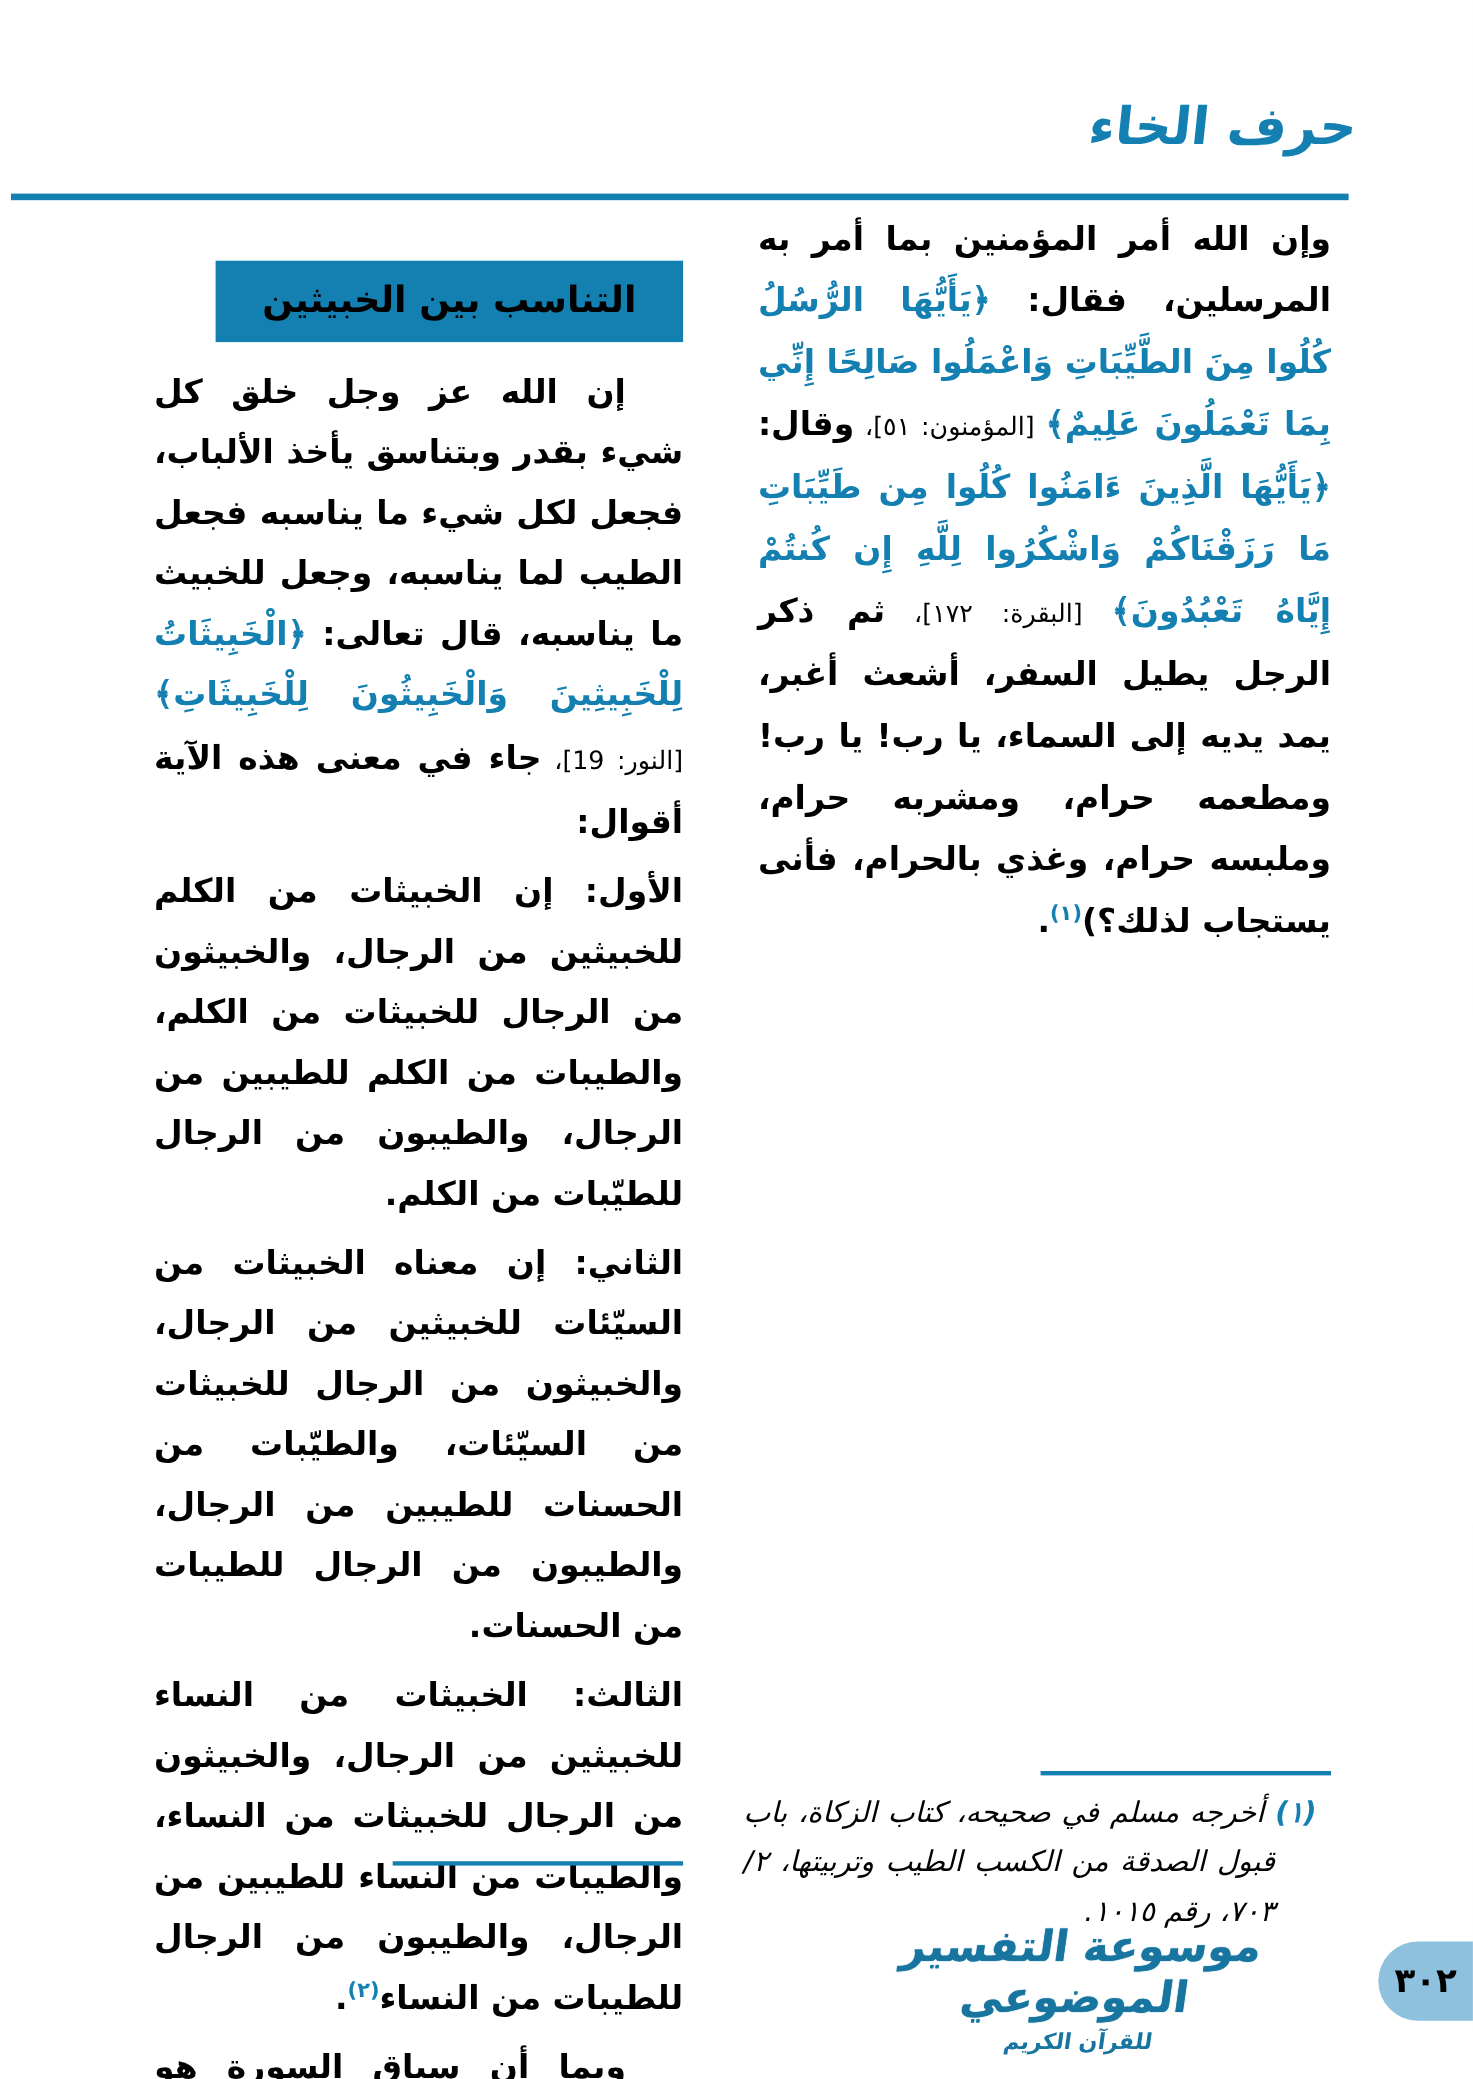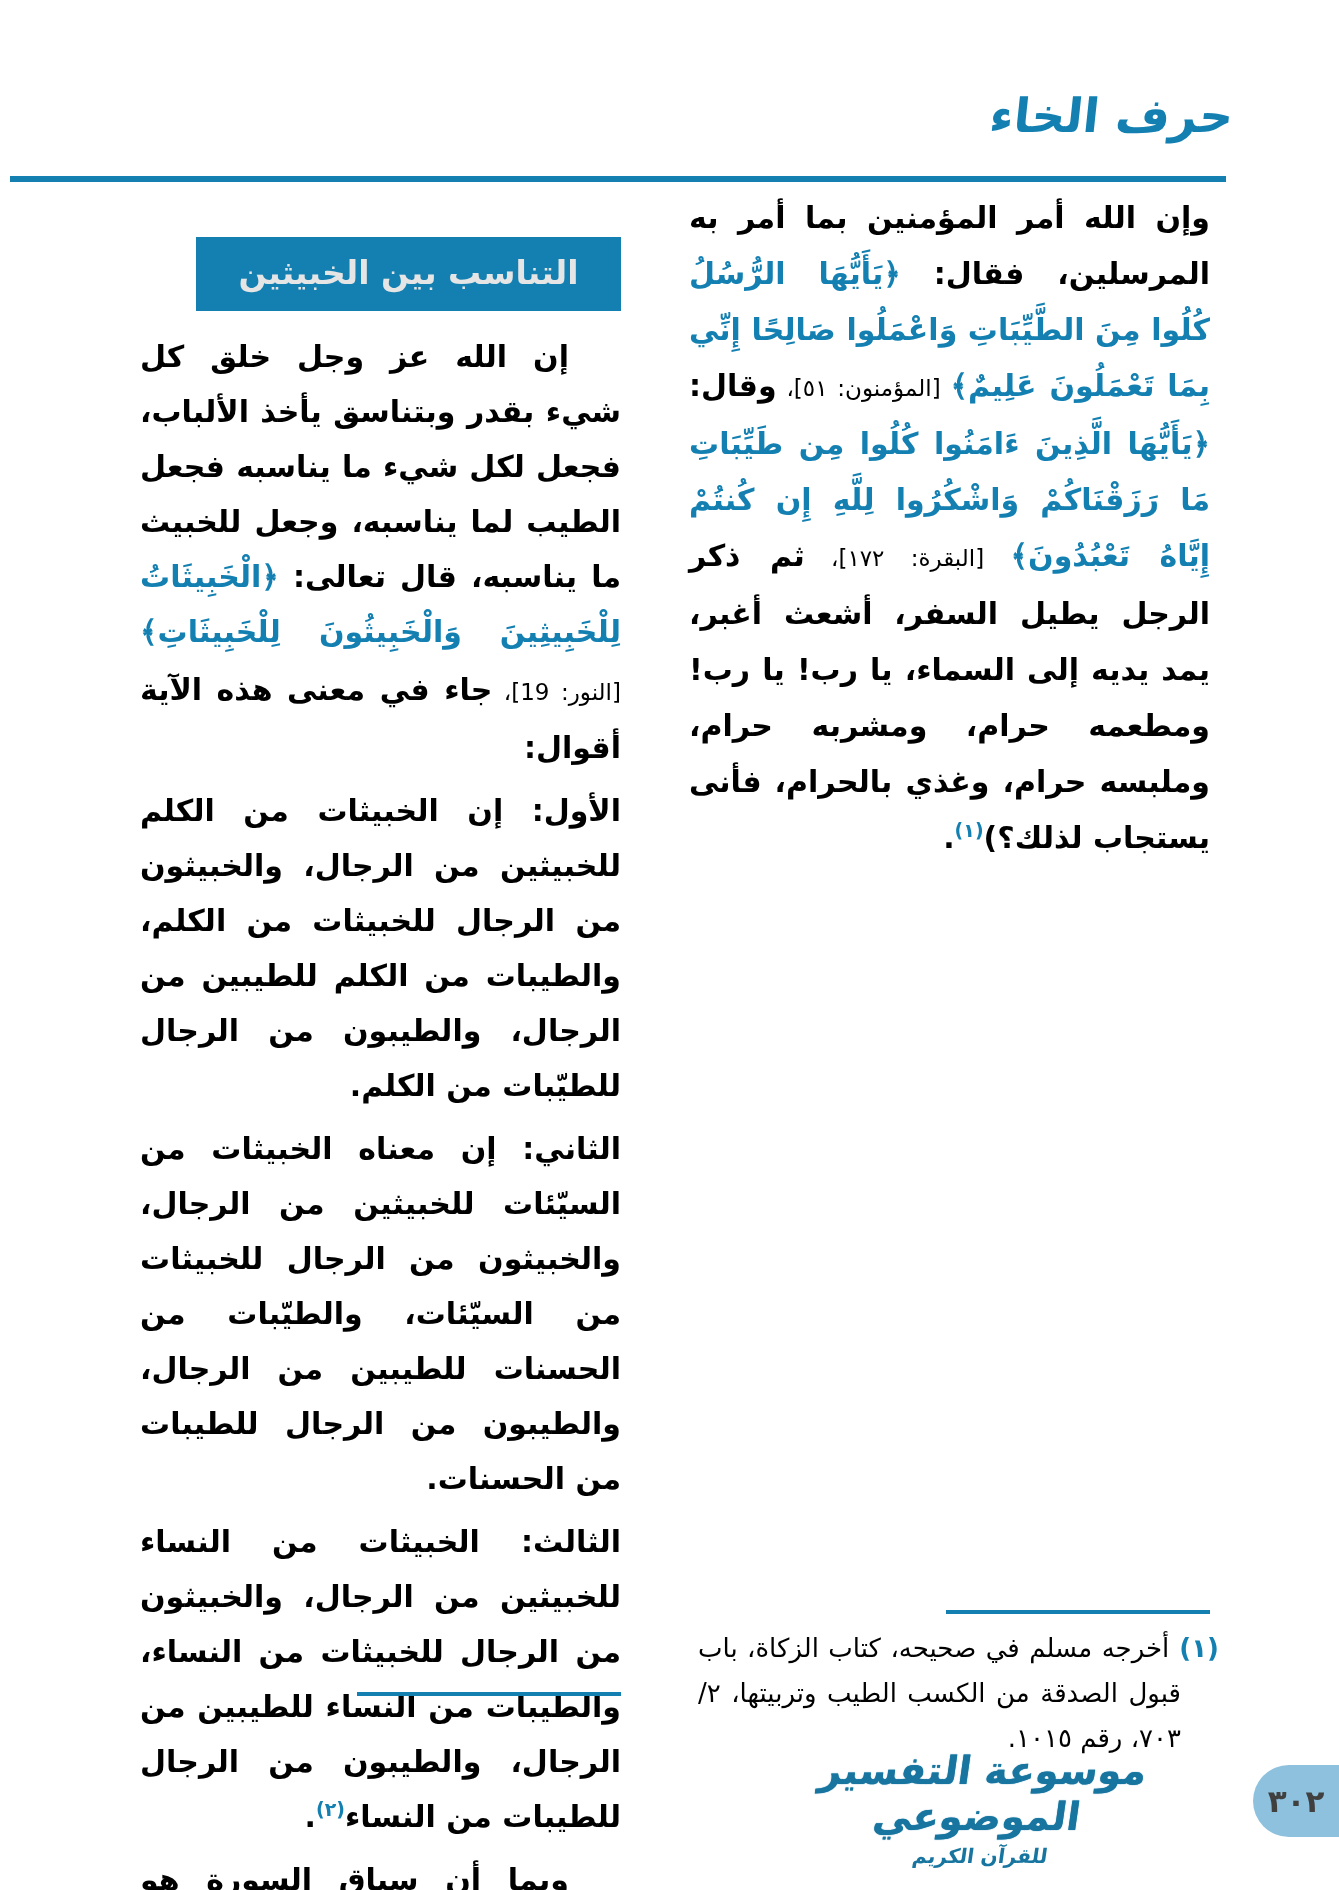--- a/index.html
+++ b/index.html
@@ -36,51 +36,51 @@
   .col-left .body-text{line-height:55px;}
   .verse{color:#1480b2;}
   .vref{font-size:23px;font-weight:normal;margin-top:39px;}
   .fn-sup{color:#1480b2;font-size:19px;font-weight:bold;vertical-align:super;line-height:0;}
   .para{margin:0 0 8px 0;}
   .para-last{margin:0;}
   .indent{text-indent:52px;}
   
   .section-box{
     margin:0 0 18px 56px;height:74px;background:#1480b2;
-    color:#e5e5e5;font-size:33px;font-weight:bold;text-align:center;line-height:72px;
+    color:#000000;font-size:33px;font-weight:bold;text-align:center;line-height:72px;
   }
   
   .fn-sep{position:absolute;height:4px;background:#1480b2;}
   .fn-sep-right{top:1610px;right:129px;width:264px;}
   .fn-sep-left{top:1692px;left:357px;width:264px;}
   .footnote{
     position:absolute;font-size:26px;line-height:45px;font-weight:normal;
     text-align:justify;
   }
-  .fn-right{top:1626px;right:120px;width:521px;padding-right:38px;text-indent:-38px;box-sizing:border-box;}
+  .fn-right{top:1626px;right:142px;width:521px;padding-right:38px;text-indent:-38px;box-sizing:border-box;font-style:italic;}
   .fn-left{top:1706px;left:140px;width:481px;text-align:right;}
   .fn-marker{color:#1480b2;font-weight:bold;margin-left:10px;}
   
   .publisher-logo{
     position:absolute;top:1748px;left:788px;width:384px;
     text-align:center;color:#17759f;
   }
   .logo-main{
     font-size:39px;font-weight:bold;line-height:46px;
     transform:skewX(-8deg);
     text-shadow:0 0 1px #17759f;
   }
   .logo-sub{
     font-size:20px;font-weight:bold;margin-top:4px;
     transform:skewX(-8deg);
   }
   .page-badge{
     position:absolute;top:1765px;right:0;width:86px;height:72px;
     background:#8dc1dd;border-radius:38px 0 0 38px;
-    color:#404040;font-size:31px;font-weight:bold;
+    color:#000000;font-size:31px;font-weight:bold;
     display:flex;align-items:center;justify-content:center;
     letter-spacing:2px;
   }
 </style>
 </head>
 <body>
 
 <div class="page">
 
   <div class="chapter-heading">حرف الخاء</div>

